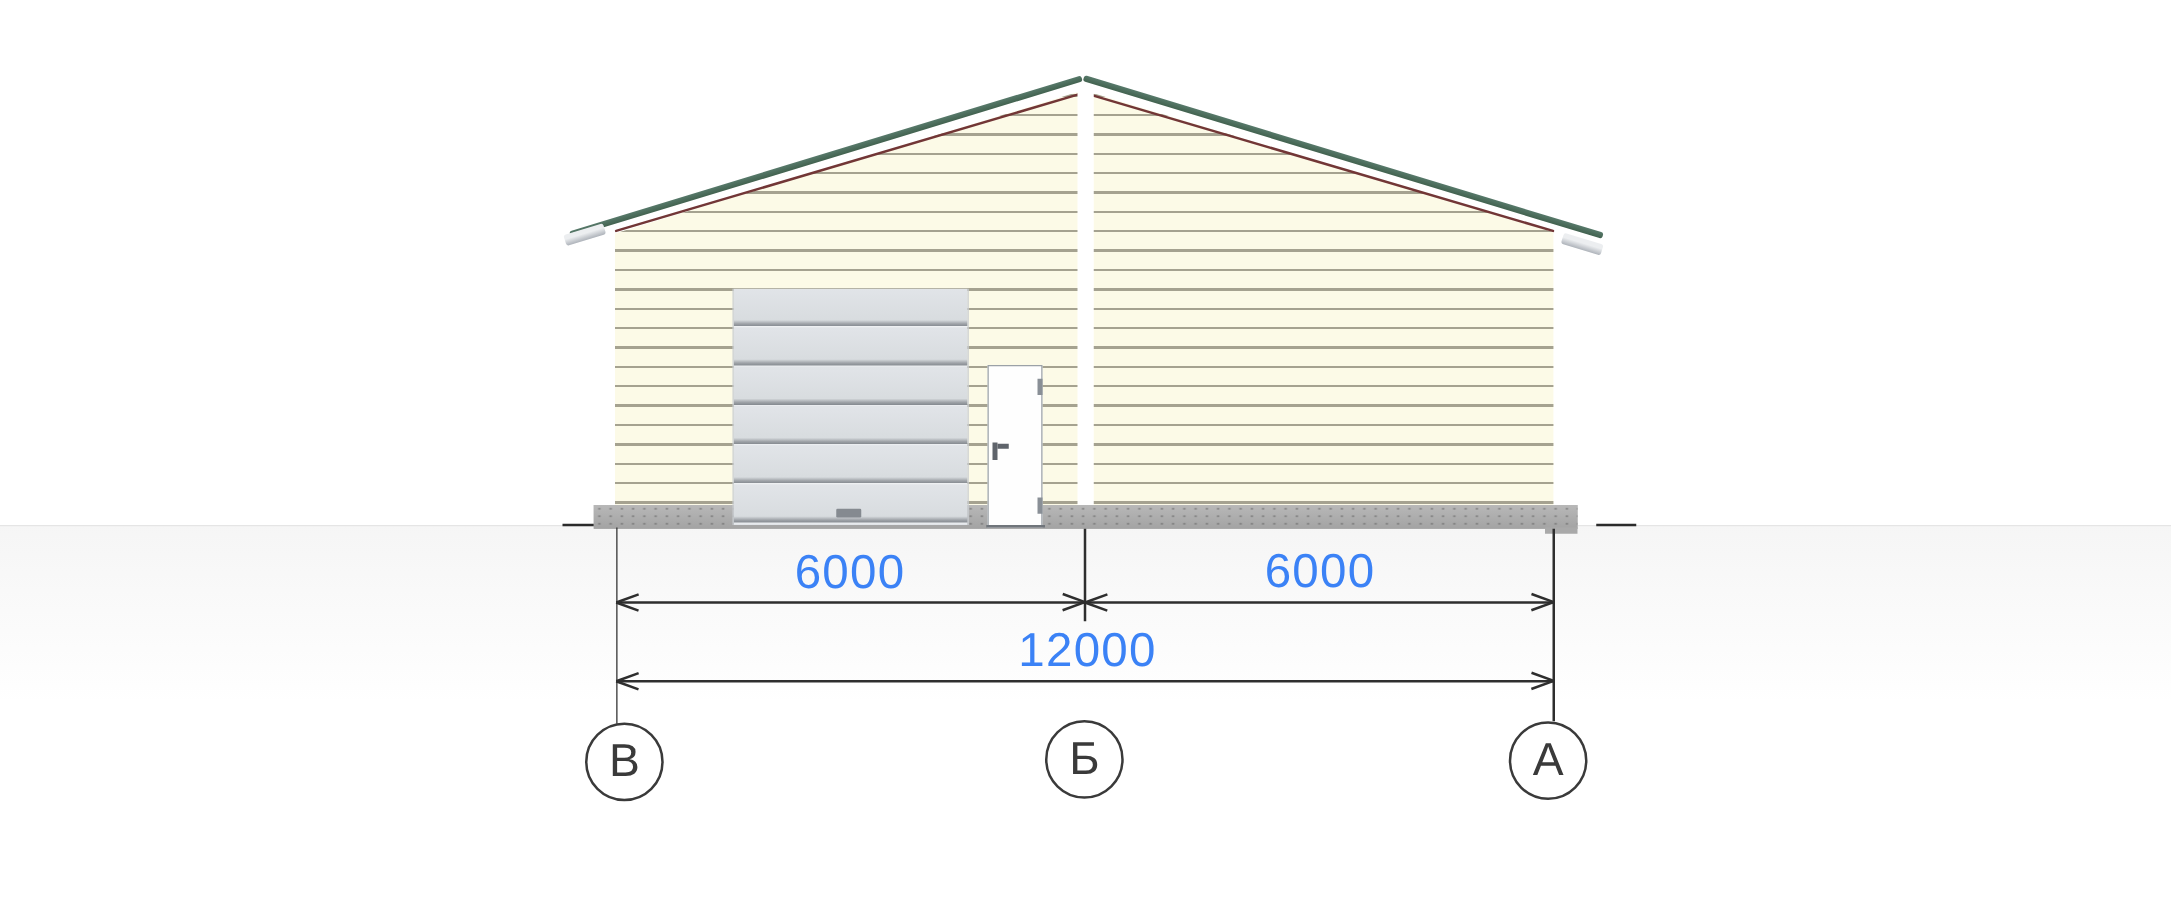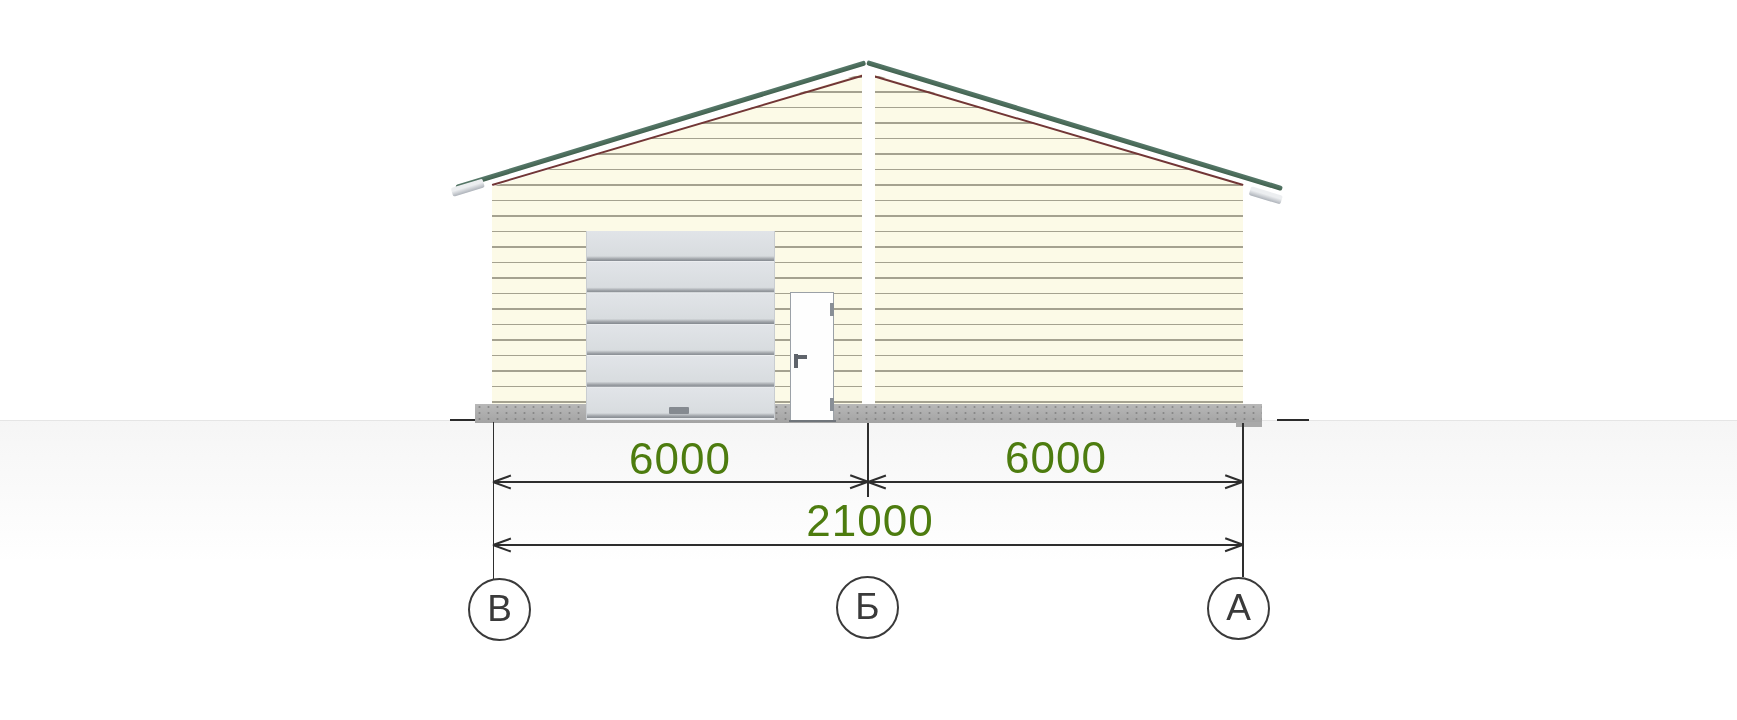--- a/index.html
+++ b/index.html
@@ -107,21 +107,21 @@
   .dim-line{height:1.7px;left:493px;width:750px;}
   .dim-line.upper{top:481.3px;}
   .dim-line.lower{top:544.3px;}
   .arrow{width:0;height:0;}
   .arrow .leg{
     position:absolute;left:0;top:-0.85px;width:19px;height:1.7px;
     background:#2e2e2e;transform-origin:0 50%;
   }
   .dim-label{
     transform:translate(-50%,-50%);
-    font-size:44px;color:#4d7c0f;letter-spacing:1px;
+    font-size:38px;color:#3b82f6;letter-spacing:1px;
     white-space:nowrap;
   }
   .dim-label.left-span{left:680px;top:459px;}
   .dim-label.right-span{left:1056px;top:458px;}
   .dim-label.total-span{left:870px;top:521px;}
 
   
   .axis-circle{
     width:63px;height:63px;border-radius:50%;
     border:2px solid #3a3a3a;background:#ffffff;
@@ -191,21 +191,21 @@
     <div class="leg" style="transform:rotate(20deg);"></div>
     <div class="leg" style="transform:rotate(-20deg);"></div>
   </div>
   <div class="abs arrow" style="left:1243px;top:545.2px;">
     <div class="leg" style="transform:rotate(160deg);"></div>
     <div class="leg" style="transform:rotate(200deg);"></div>
   </div>
 
   <div class="abs dim-label left-span">6000</div>
   <div class="abs dim-label right-span">6000</div>
-  <div class="abs dim-label total-span">21000</div>
+  <div class="abs dim-label total-span">12000</div>
 
   <div class="abs axis-circle v">
     <span>В</span>
   </div>
   <div class="abs axis-circle b">
     <span>Б</span>
   </div>
   <div class="abs axis-circle a">
     <span>А</span>
   </div>

